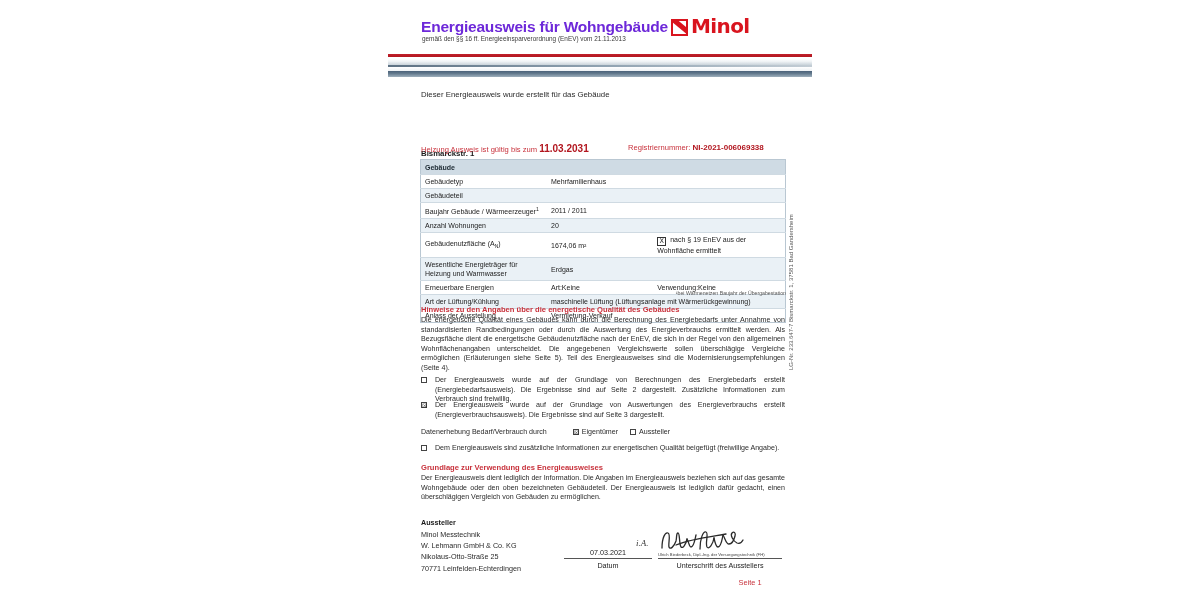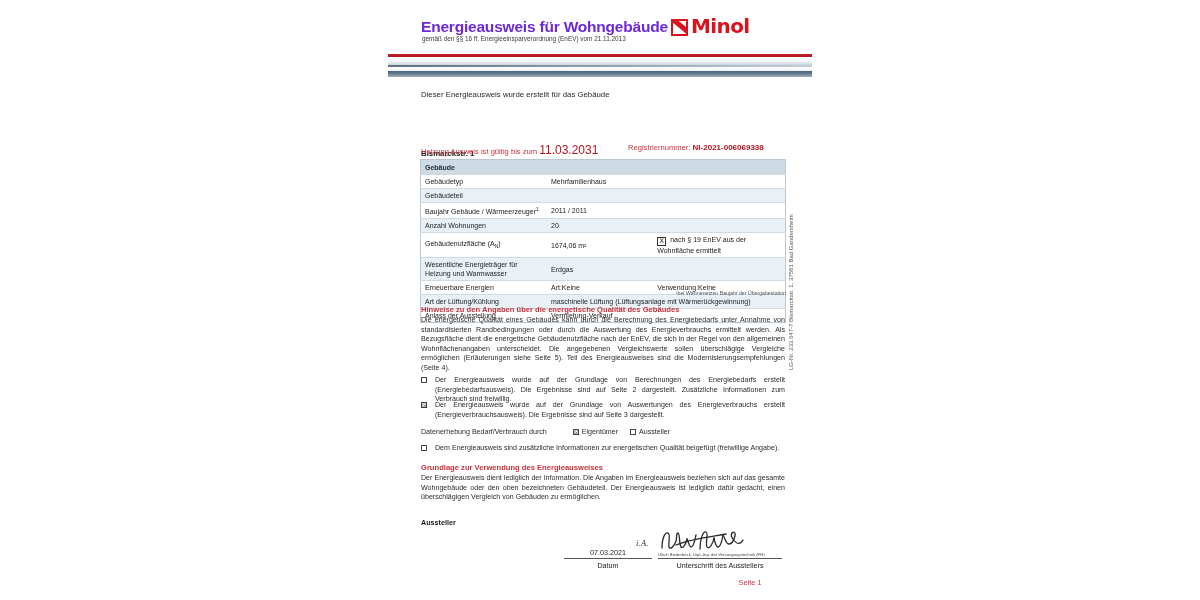--- a/index.html
+++ b/index.html
@@ -112,21 +112,21 @@
   .addr {
     position: absolute; left: 33px; top: 112px;
     font-size: 7.8px; font-weight: bold; color: #1a1a1a;
     line-height: 11.5px;
     margin-top: 36px;
   }
   .valid {
     position: absolute; left: 33px; top: 143px;
     font-size: 7.6px; color: #c8323c;
   }
-  .valid b { color: #b2161f; font-weight: normal; font-size: 12px; }
+  .valid b { color: #b2161f; font-weight: bold; font-size: 10px; }
   .regnr {
     position: absolute; left: 240px; top: 143px;
     font-size: 7.6px; color: #c8323c;
   }
   .regnr b { color: #b2161f; font-weight: bold; font-size: 8px; }
 
   
   .tbl {
     position: absolute; left: 32px; top: 159px;
     width: 366px;
@@ -400,20 +400,26 @@
 
   <div class="cbrow" style="top:444px">
     <span class="box"></span>
     <span class="txt">Dem Energieausweis sind zusätzliche Informationen zur energetischen Qualität beigefügt (freiwillige Angabe).</span>
   </div>
 
   <div class="h-red" style="top:463px">Grundlage zur Verwendung des Energieausweises</div>
   <div class="para" style="top:474px">Der Energieausweis dient lediglich der Information. Die Angaben im Energieausweis beziehen sich auf das gesamte Wohngebäude oder den oben bezeichneten Gebäudeteil. Der Energieausweis ist lediglich dafür gedacht, einen überschlägigen Vergleich von Gebäuden zu ermöglichen.</div>
 
   <div class="issuer-h">Aussteller</div>
+  <div class="issuer">
+    <div>Minol Messtechnik</div>
+    <div>W. Lehmann GmbH &amp; Co. KG</div>
+    <div>Nikolaus-Otto-Straße 25</div>
+    <div>70771 Leinfelden-Echterdingen</div>
+  </div>
 
   <div class="date-val">07.03.2021</div>
   <div class="date-line"></div>
   <div class="date-cap">Datum</div>
 
   <div class="sig-ia">i.A.</div>
   <svg class="sig-scribble" viewBox="0 0 90 26">
     <g fill="none" stroke="#2a2a2a" stroke-width="1.3" stroke-linecap="round">
       <path d="M6 20 C6 10, 9 4, 12 5 C15 6, 12 16, 13 19 C14 22, 18 19, 20 13 C21 9, 20 5, 22 5 C24 5, 23 16, 25 19 C27 21, 30 16, 31 11"></path>
       <path d="M31 11 C33 14, 33 19, 35 19 C38 19, 39 11, 40 7"></path>

